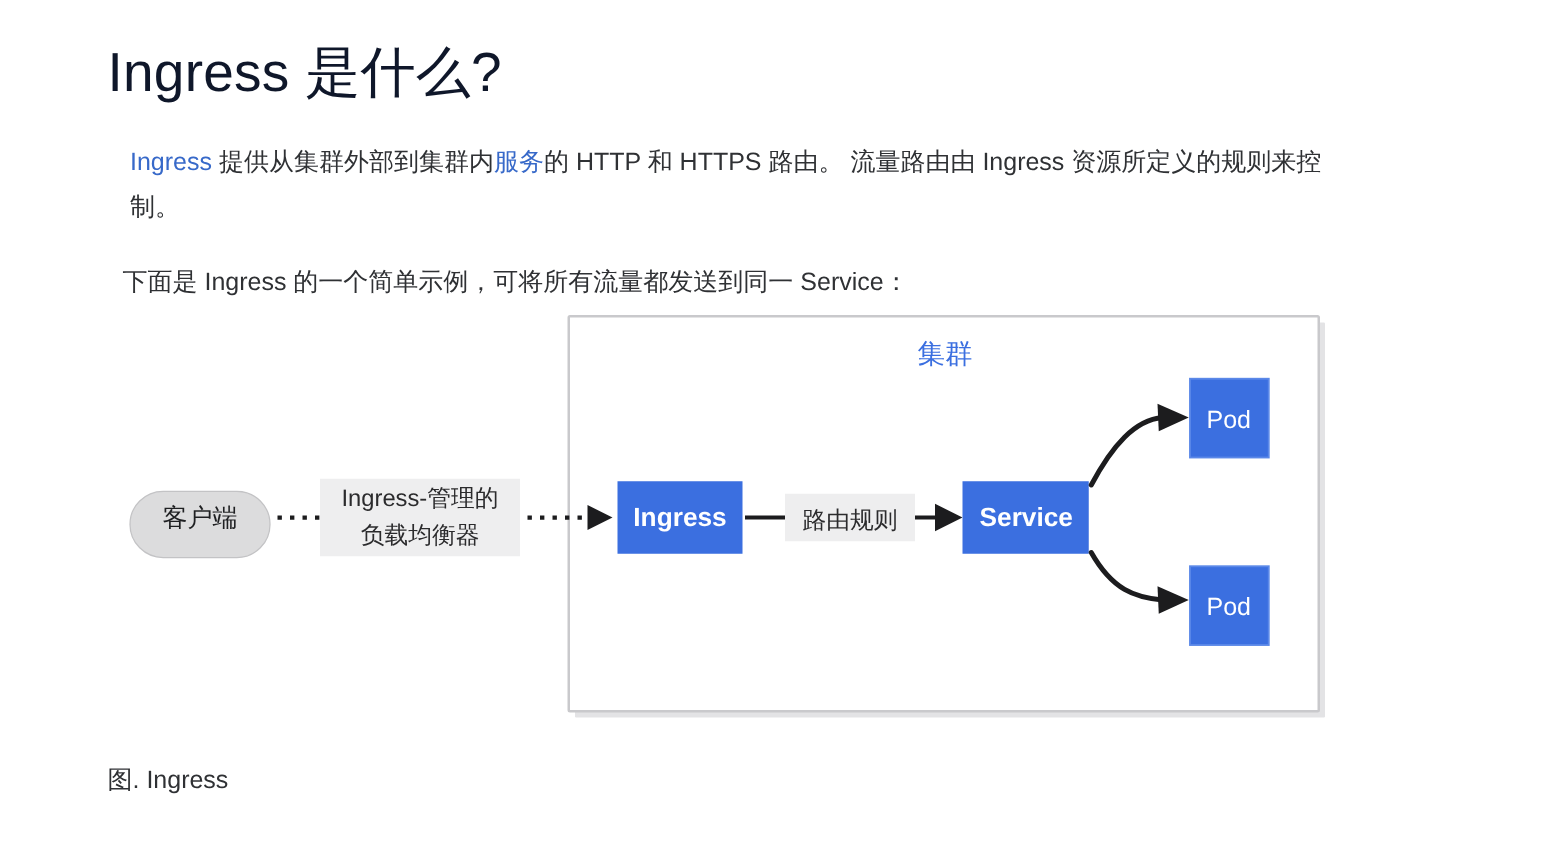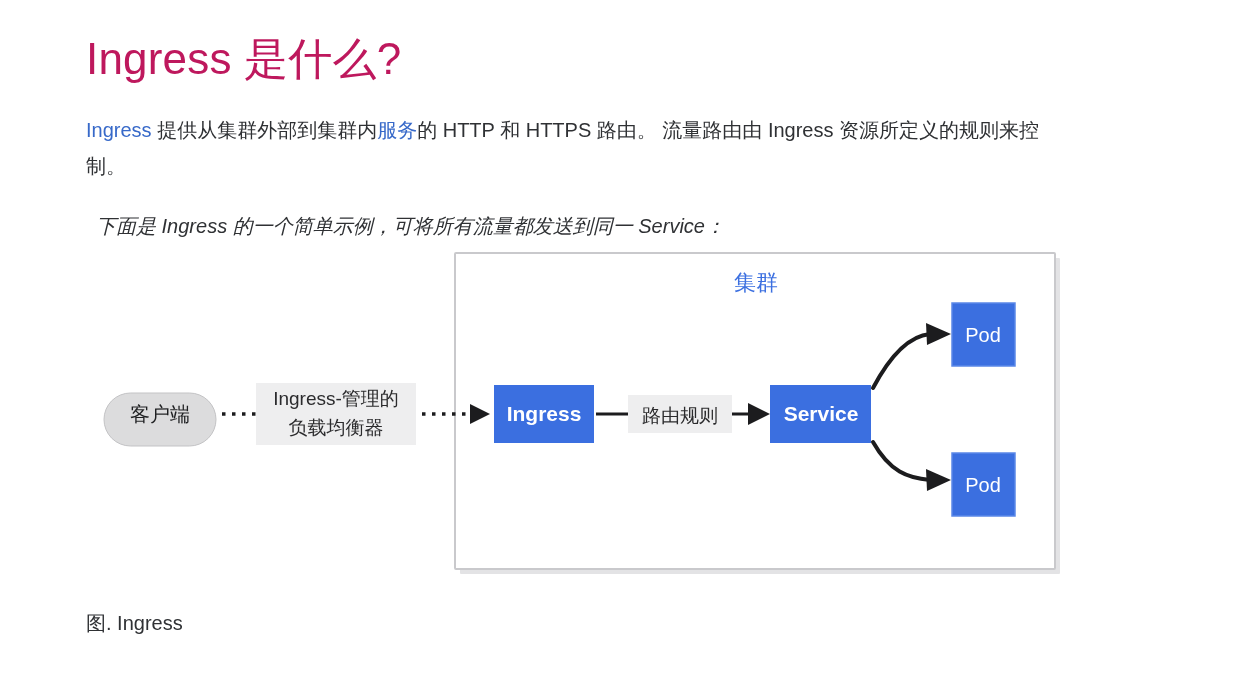--- a/index.html
+++ b/index.html
@@ -18,43 +18,43 @@
   }
 
   
   .page-title {
     position: absolute;
     left: 86px;
     top: 2px;
     font-size: 44px;
     font-weight: 400;
     letter-spacing: 0.2px;
-    color: #be185d;
+    color: #0f172a;
     line-height: 1.25;
     white-space: nowrap;
   }
 
   .para {
     position: absolute;
     font-size: 20px;
     line-height: 36px;
     color: #2f3134;
     font-weight: 400;
+    margin-left: 18px;
   }
   .para-1 {
     left: 86px;
     top: 92px;
     width: 990px;
   }
   .para-2 {
-    left: 96px;
+    left: 80px;
     top: 188px;
     width: 980px;
     white-space: nowrap;
-    font-style: italic;
   }
   .link {
     color: #3769c9;
     text-decoration: none;
     cursor: pointer;
   }
 
   .figure-caption {
     position: absolute;
     left: 86px;

